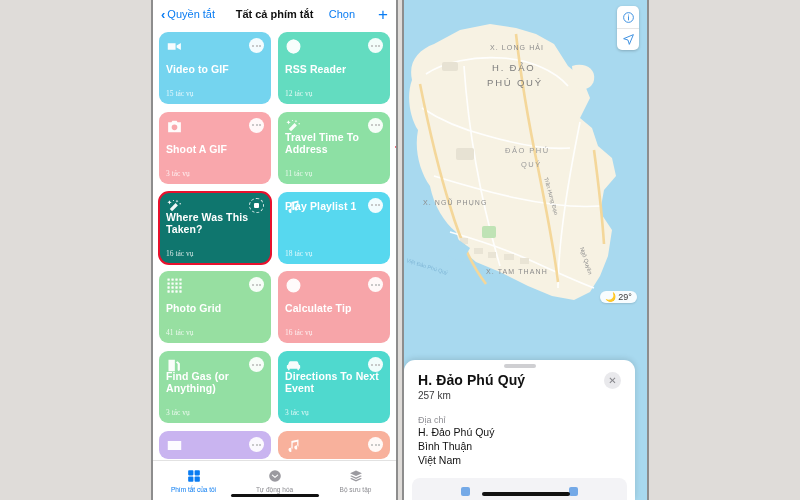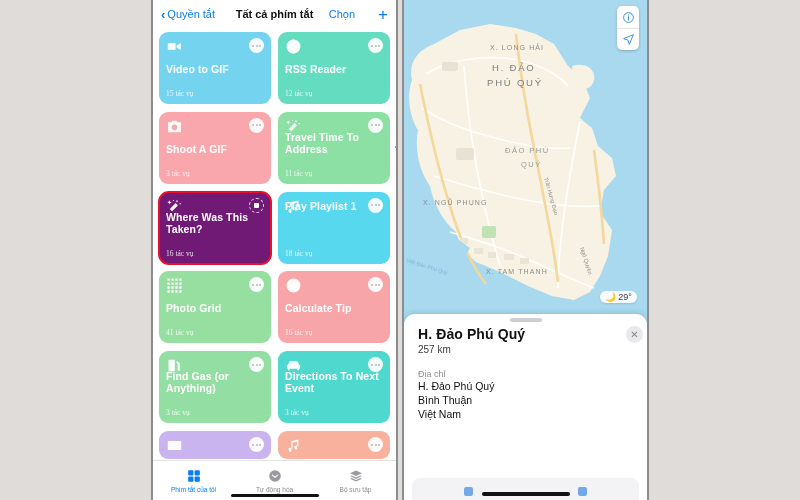--- a/index.html
+++ b/index.html
@@ -110,24 +110,24 @@
   }
   .map-ctrl .mc + .mc{ border-top:1px solid #e6e6e6; }
   .weather{
     position:absolute; left:196px; top:291px;
     background:rgba(255,255,255,.9); border-radius:8px;
     padding:1px 5px; font-size:9px; color:#3a3a3a;
     display:flex; align-items:center; gap:2px;
     box-shadow:0 1px 2px rgba(0,0,0,.13);
   }
   .sheet{
-    position:absolute; left:0; right:0; bottom:0; height:186px;
+    position:absolute; left:0; right:12px; bottom:0; height:140px;
     background:#fff; border-radius:11px 11px 0 0;
     box-shadow:0 -1px 6px rgba(0,0,0,.14);
-    padding:12px 4px 0 14px;
+    padding:12px 14px 0 14px;
   }
   .grabber{
     position:absolute; top:4px; left:50%; transform:translateX(-50%);
     width:32px; height:4px; border-radius:2px; background:#cfcfd2;
   }
   .sheet-head{ display:flex; align-items:flex-start; }
   .place{ font-size:14px; font-weight:bold; color:#111; letter-spacing:.1px;}
   .dist{ font-size:10px; color:#3a3a3c; margin-top:2px;}
   .close-btn{
     margin-left:auto; width:17px;height:17px;border-radius:50%;
@@ -229,21 +229,21 @@
           </svg>
         </span>
         <span class="dots">
           <i></i>
           <i></i>
           <i></i>
         </span>
         <div class="ctitle">Travel Time To Address</div>
         <div class="csub">11 tác vụ</div>
       </div>
-      <div class="card selected" style="background: #701a75;">
+      <div class="card selected" style="background: #0f766e;">
         <span class="cicon">
           <svg viewBox="0 0 24 24">
             <path d="M13.5 7.2l3.3 3.3L8.6 18.7 5.3 15.4z"></path>
             <path d="M5 3l.9 2.2L8.1 6l-2.2.9L5 9.1l-.9-2.2L1.9 6l2.2-.9z"></path>
             <path d="M15.5 2.4l.6 1.5 1.5.6-1.5.6-.6 1.5-.6-1.5-1.5-.6 1.5-.6z"></path>
             <circle cx="20" cy="8" r="1"></circle>
             <circle cx="10.5" cy="3.6" r=".8"></circle>
           </svg>
         </span>
         <span class="rec">

